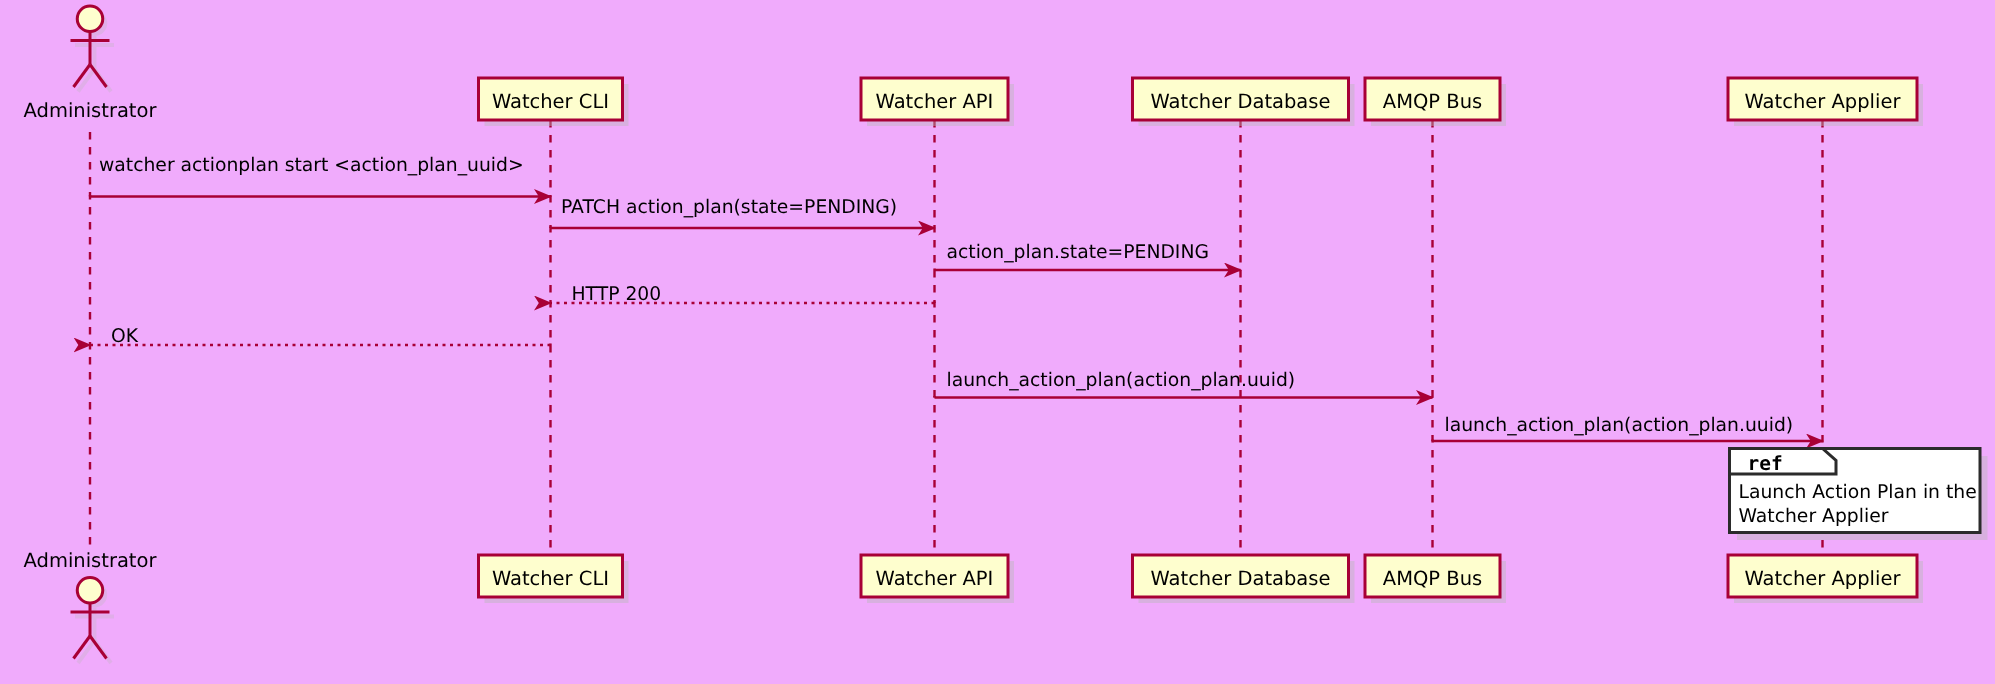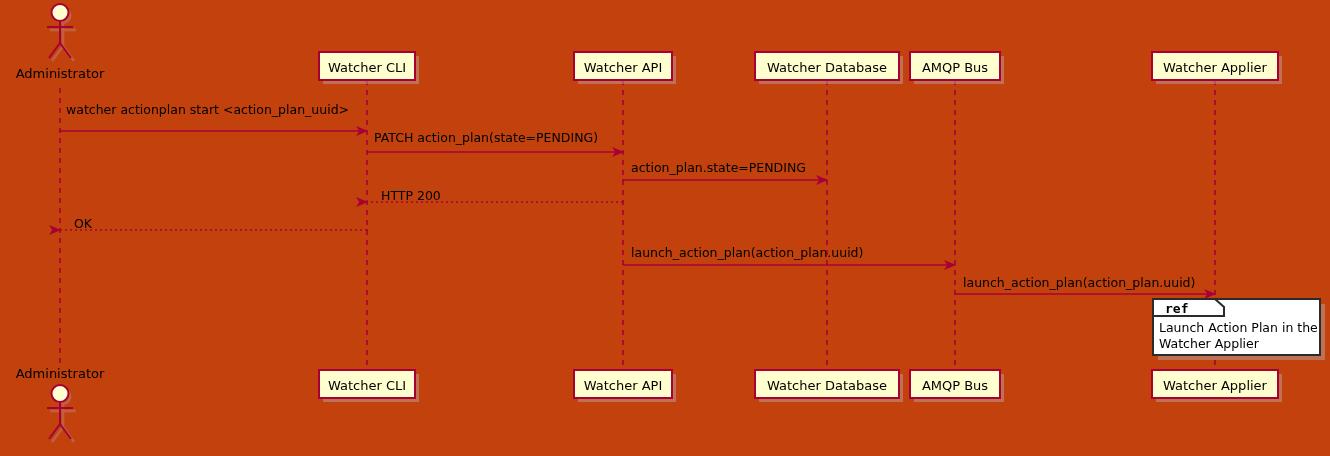--- a/index.html
+++ b/index.html
@@ -8,21 +8,21 @@
     padding: 0;
     background: #FFFFFF;
   }
   body {
     font-family: "DejaVu Sans", sans-serif;
   }
   #diagram-root {
     position: relative;
     width: 1330px;
     height: 456px;
-    background: #c2410c;
+    background: #f0abfc;
     overflow: hidden;
     text-align: center;
   }
   #diagram-svg {
     position: absolute;
     left: 0;
     top: 0;
     width: 1330px;
     height: 456px;
     display: block;

